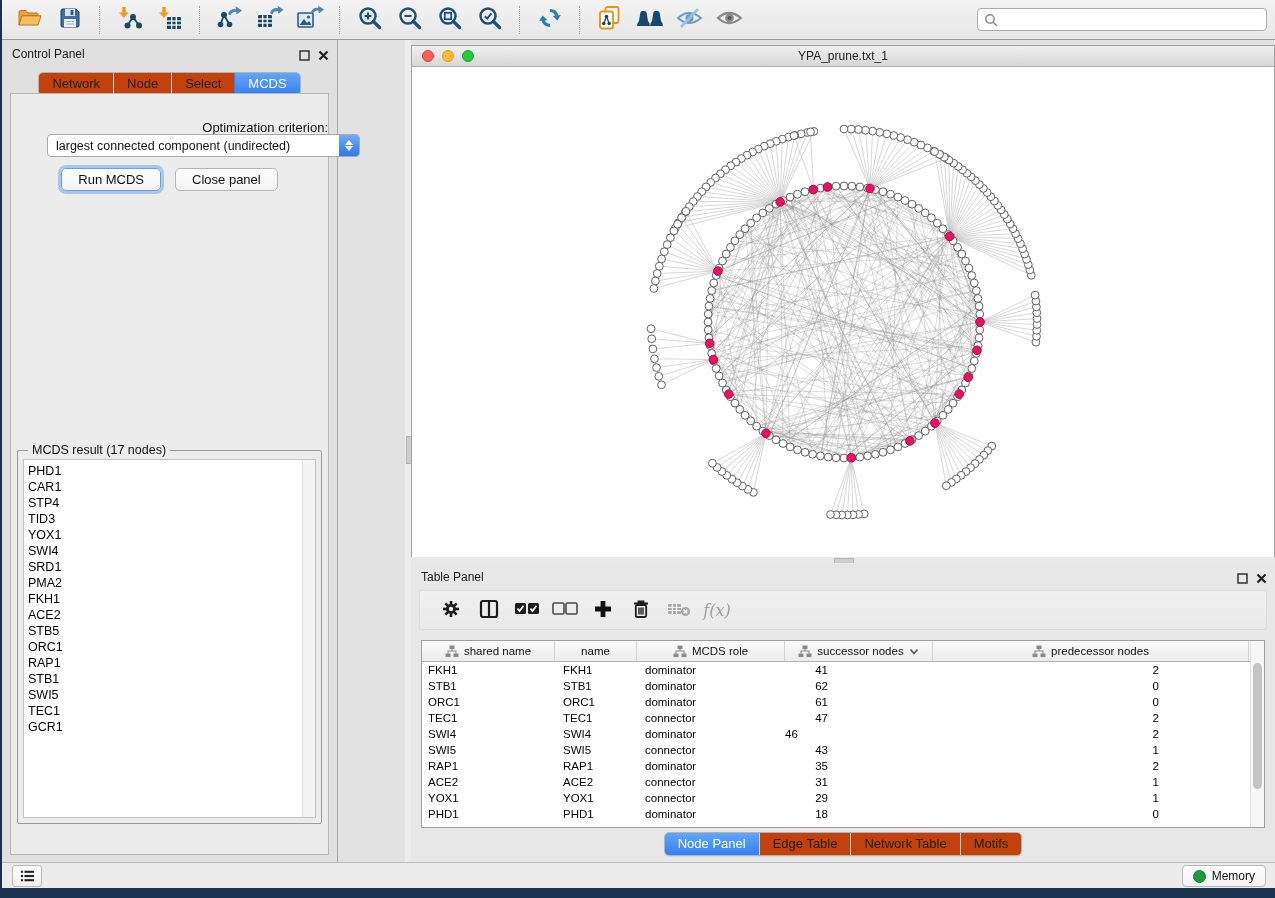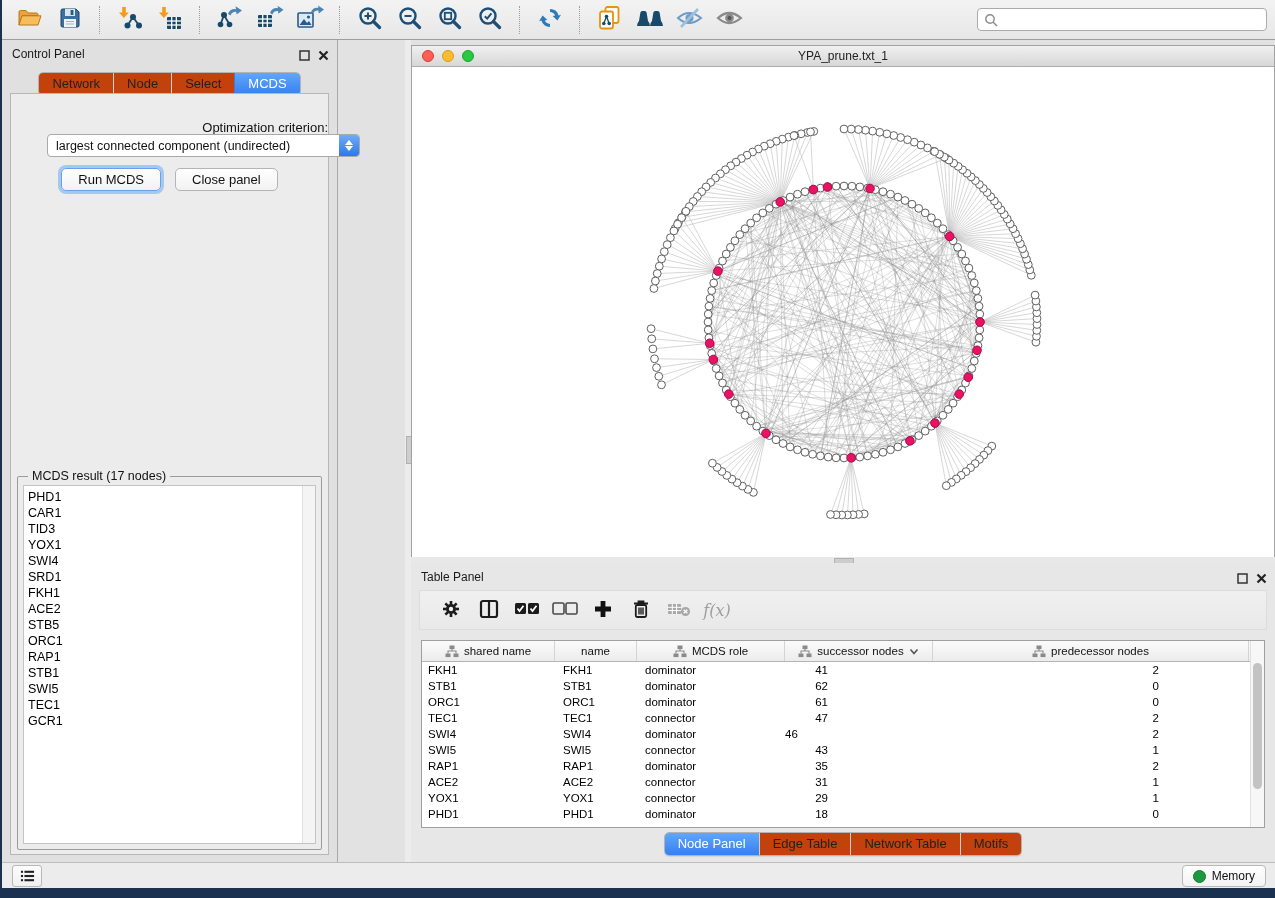--- a/index.html
+++ b/index.html
@@ -32,21 +32,21 @@
   .seg .seg-item:first-child{border-left:none;}
   .seg .seg-item.active{background:linear-gradient(#62a6f8,#3580f1);color:#fff;border-left-color:#3a7fdf;}
   .cp-content{position:absolute;left:8px;right:8px;top:53px;bottom:8px;background:#ececec;border:1px solid #b7b7b7;}
   .opt-label{position:absolute;left:0;right:0;top:18px;text-align:right;font-size:13px;color:#111;margin-top:8px;}
   .combo{position:absolute;left:36px;top:40px;width:313px;height:23px;background:#fff;border:1px solid #a9a9a9;border-radius:4px;display:flex;align-items:center;box-sizing:border-box;}
   .combo .combo-text{flex:1;font-size:12.5px;padding-left:8px;color:#111;white-space:nowrap;}
   .combo .combo-btn{width:20px;height:21px;border-radius:0 3px 3px 0;background:linear-gradient(#6fabf7,#2e78ea);display:flex;flex-direction:column;align-items:center;justify-content:center;gap:1px;}
   .btn-row{position:absolute;left:0;right:0;top:74px;display:flex;justify-content:center;gap:14px;}
   .mac-btn{background:linear-gradient(#ffffff,#f2f2f2);border:1px solid #b4b4b4;border-radius:5px;font-size:13px;padding:3px 16px;color:#111;font-family:"Liberation Sans",sans-serif;}
   .mac-btn.focused{box-shadow:0 0 0 3px #a5c8f3;border-color:#6d9ee6;}
-  .group-box{position:absolute;left:6px;right:6px;top:382px;height:372px;border:1px solid #9b9b9b;border-radius:2px;}
+  .group-box{position:absolute;left:6px;right:6px;top:356px;height:372px;border:1px solid #9b9b9b;border-radius:2px;}
   .group-box legend, .group-title{position:absolute;top:-8px;left:10px;background:#ececec;padding:0 4px;font-size:12.5px;color:#111;}
   .mcds-list{position:absolute;left:5px;right:5px;top:8px;bottom:5px;background:#fff;border:1px solid #c4c4c4;overflow:hidden;}
   .mcds-scroll{position:absolute;top:0;bottom:0;right:0;width:12px;background:#f4f4f4;border-left:1px solid #e0e0e0;}
   .mcds-item{font-size:12.5px;line-height:16px;padding-left:4px;color:#000;}
 
   
   .v-divider{position:absolute;left:403px;top:40px;width:6px;bottom:25px;background:#ececec;border-right:1px solid #bcbcbc;}
   .v-grip{position:absolute;left:1px;top:396px;width:4px;height:26px;background:#cdcdcd;border:1px solid #b2b2b2;}
 
   
@@ -285,24 +285,26 @@
       <div class="btn-row">
         <button class="mac-btn focused">Run MCDS</button>
         <button class="mac-btn">Close panel</button>
       </div>
       <div class="group-box">
         <span class="group-title">MCDS result (17 nodes)</span>
         <div class="mcds-list">
           <div style="padding-top:3px;">
               <div class="mcds-item">PHD1</div>
               <div class="mcds-item">CAR1</div>
+              <div class="mcds-item">STP4</div>
               <div class="mcds-item">TID3</div>
               <div class="mcds-item">YOX1</div>
               <div class="mcds-item">SWI4</div>
               <div class="mcds-item">SRD1</div>
+              <div class="mcds-item">PMA2</div>
               <div class="mcds-item">FKH1</div>
               <div class="mcds-item">ACE2</div>
               <div class="mcds-item">STB5</div>
               <div class="mcds-item">ORC1</div>
               <div class="mcds-item">RAP1</div>
               <div class="mcds-item">STB1</div>
               <div class="mcds-item">SWI5</div>
               <div class="mcds-item">TEC1</div>
               <div class="mcds-item">GCR1</div>
             </div>

